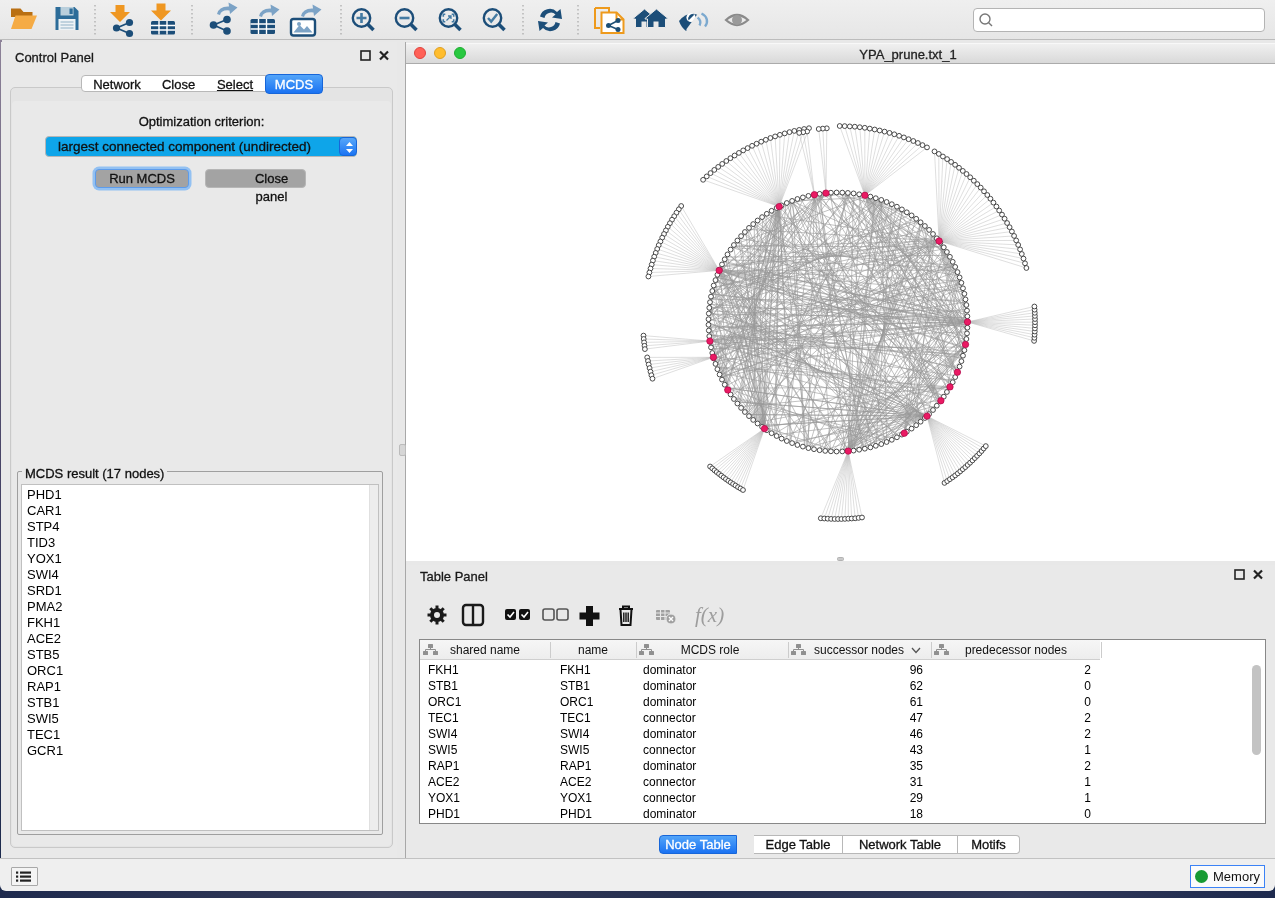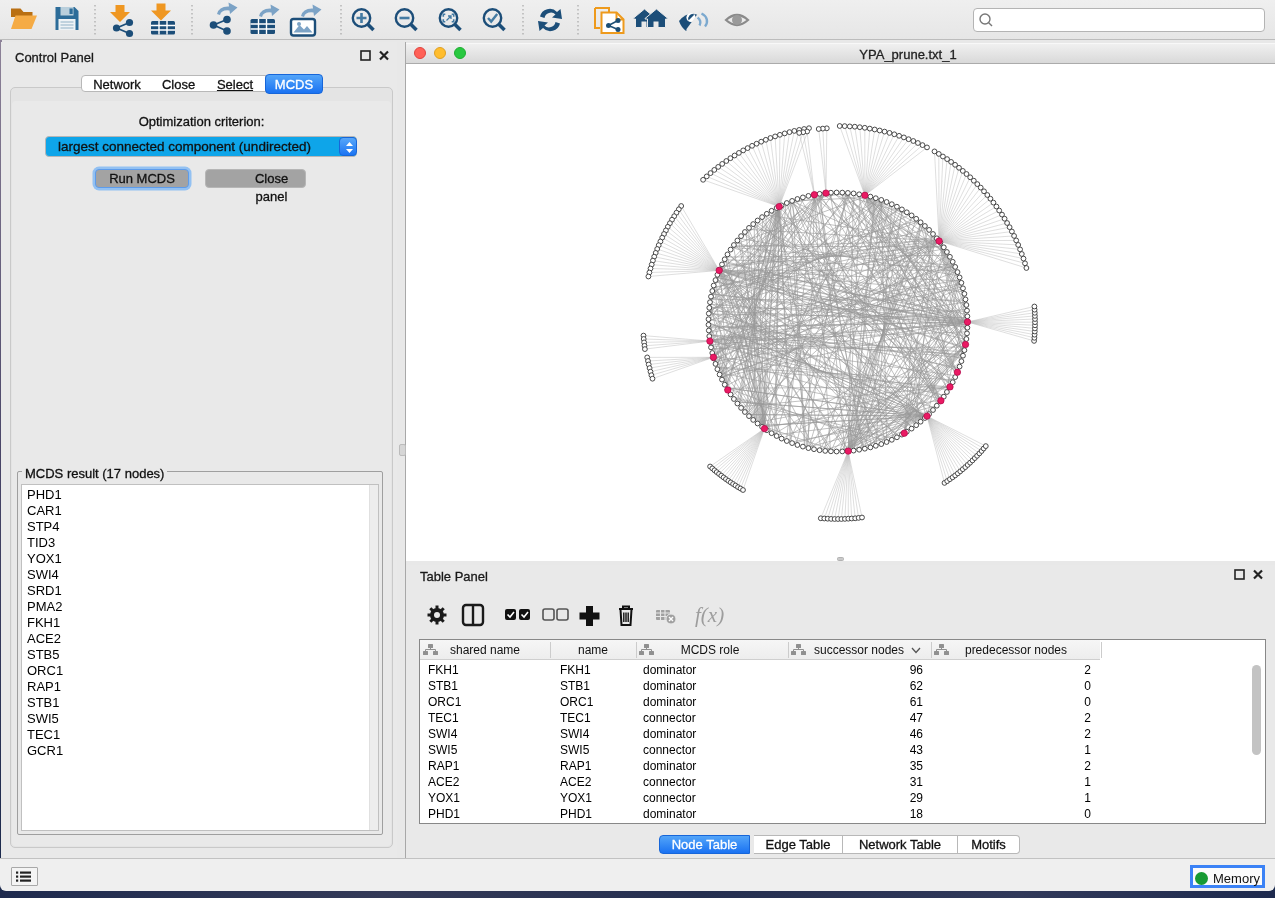--- a/index.html
+++ b/index.html
@@ -47,28 +47,28 @@
   #tpTitle { left:420px; top:569px; font-size:13px; color:#1a1a1a; }
   #ttoolbar { left:419px; top:600px; width:846px; height:32px; }
   #ttable { left:419px; top:639px; width:847px; height:185px; background:#fff; border:1px solid #888; }
   #thead { left:420px; top:640px; width:680px; height:20px; background:linear-gradient(#f6f6f6,#ededed); border-bottom:1px solid #cfcfcf; font-size:12px; color:#111; }
   .hsep { position:absolute; top:642px; height:16px; border-left:1px solid #cccccc; }
   .trow { position:absolute; left:420px; width:780px; height:16px; font-size:12px; color:#000; }
   #tscroll { left:1251px; top:642px; width:11px; height:180px; }
   #tthumb { left:1252px; top:665px; width:9px; height:90px; background:#c3c3c3; border-radius:5px; }
   
   .btab { position:absolute; top:835px; height:19px; background:#fff; border:1px solid #b8b8b8; font-size:13px; text-align:center; line-height:17px; color:#111; }
-  #btabNode { left:659px; width:91px; border-radius:4px 0 0 4px; background:linear-gradient(#53a5f9,#1a72f2); color:#fff; border-color:#1766d9; }
+  #btabNode { left:659px; width:78px; border-radius:4px 0 0 4px; background:linear-gradient(#53a5f9,#1a72f2); color:#fff; border-color:#1766d9; }
   #btabEdge { left:754px; width:89px; border-left:none; }
   #btabNetwork { left:843px; width:115px; border-left:none; }
   #btabMotifs { left:958px; width:62px; border-radius:0 4px 4px 0; border-left:none; }
   
   #statusbar { left:0; top:858px; width:1275px; height:33px; background:#efefef; border-top:1px solid #c2c2c2; border-radius:0 0 6px 6px; }
   #listbtn { left:11px; top:867px; width:27px; height:19px; background:#f4f4f4; border:1px solid #a8a8a8; border-radius:1px; }
-  #membtn { left:1190px; top:865px; width:75px; height:23px; background:#fbfbfb; border:3px solid #3b82f6; font-size:13px; color:#111; line-height:21px; text-align:center; }
+  #membtn { left:1190px; top:865px; width:75px; height:23px; background:#fbfbfb; border:1px solid #3b82f6; font-size:13px; color:#111; line-height:21px; text-align:center; }
   #deskbottom { left:0; top:891px; width:1275px; height:7px; background:linear-gradient(90deg,#1e2a4e,#343a58 30%,#252f50 55%,#31395a 80%,#1e2a4e); }
 </style>
 </head>
 <body>
   <div class="abs" id="mainbg"></div>
 <div class="abs" style="left:0;top:40px;width:2px;height:818px;background:linear-gradient(#8d8298,#4a4668,#1c2a4d);"></div>
   <div class="abs" id="toolbar">
   <svg width="1275" height="40" viewBox="0 0 1275 40" xmlns="http://www.w3.org/2000/svg">
 
     <path d="M11 29 V8.5 h9.5 l3 3.5 h9 v5 h-21.5 z" fill="#b96f12"></path>

